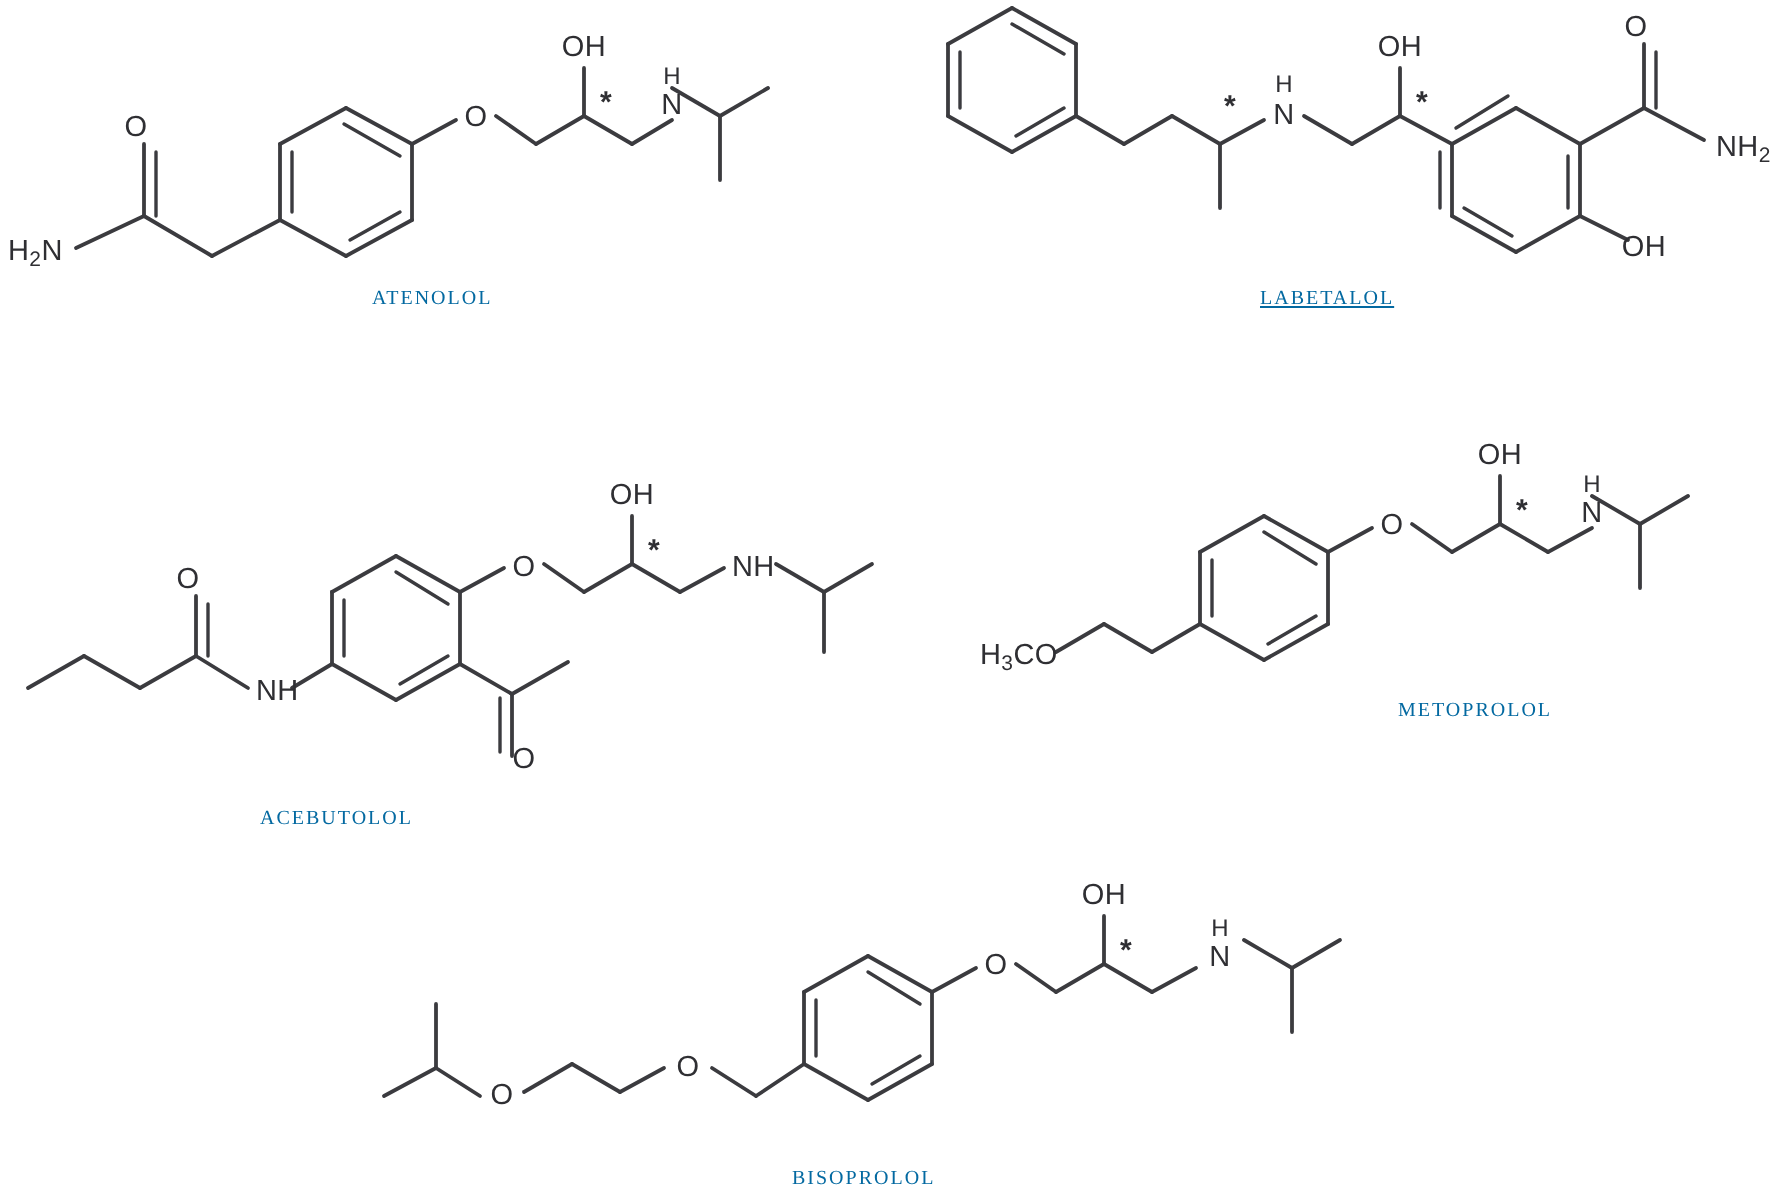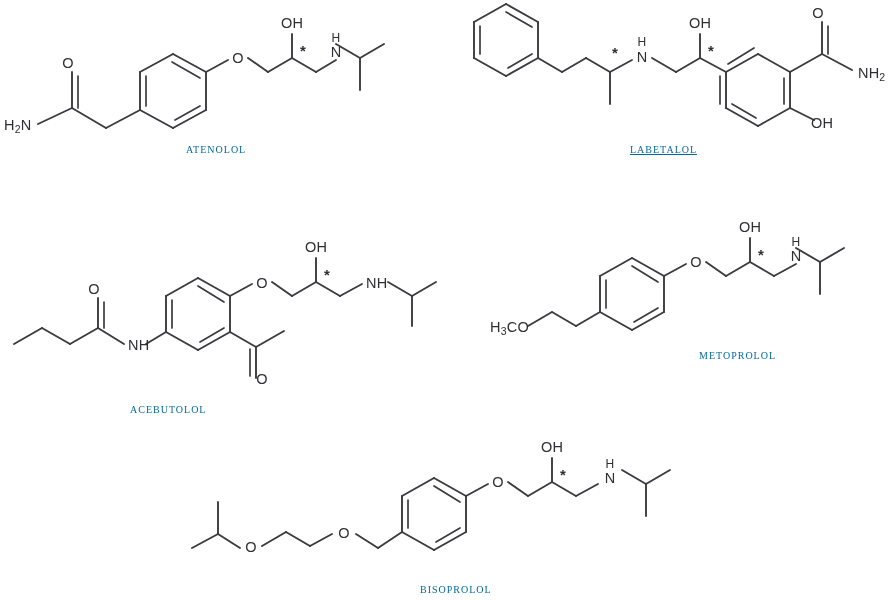--- a/index.html
+++ b/index.html
@@ -270,15 +270,15 @@
     <path class="bond" d="M 466 44 L 466 76"></path>
 
     <text class="atom" x="71" y="112" text-anchor="middle">O</text>
     <text class="atom" x="164" y="98" text-anchor="middle">O</text>
     <text class="atom" x="318" y="47" text-anchor="middle">O</text>
     <text class="atom" x="372" y="12" text-anchor="middle">OH</text>
     <text class="star" x="380" y="40">*</text>
     <text class="atom" x="430" y="43" text-anchor="middle">N</text>
     <text class="atom" x="430" y="28" text-anchor="middle" style="font-size:12px">H</text>
   </svg>
-  <div class="caption" style="left:420px; top:584px;">BISOPROLOL</div>
+  <div class="caption" style="left:396px; top:584px;">BISOPROLOL</div>
 
 </div>
 
 </body></html>

